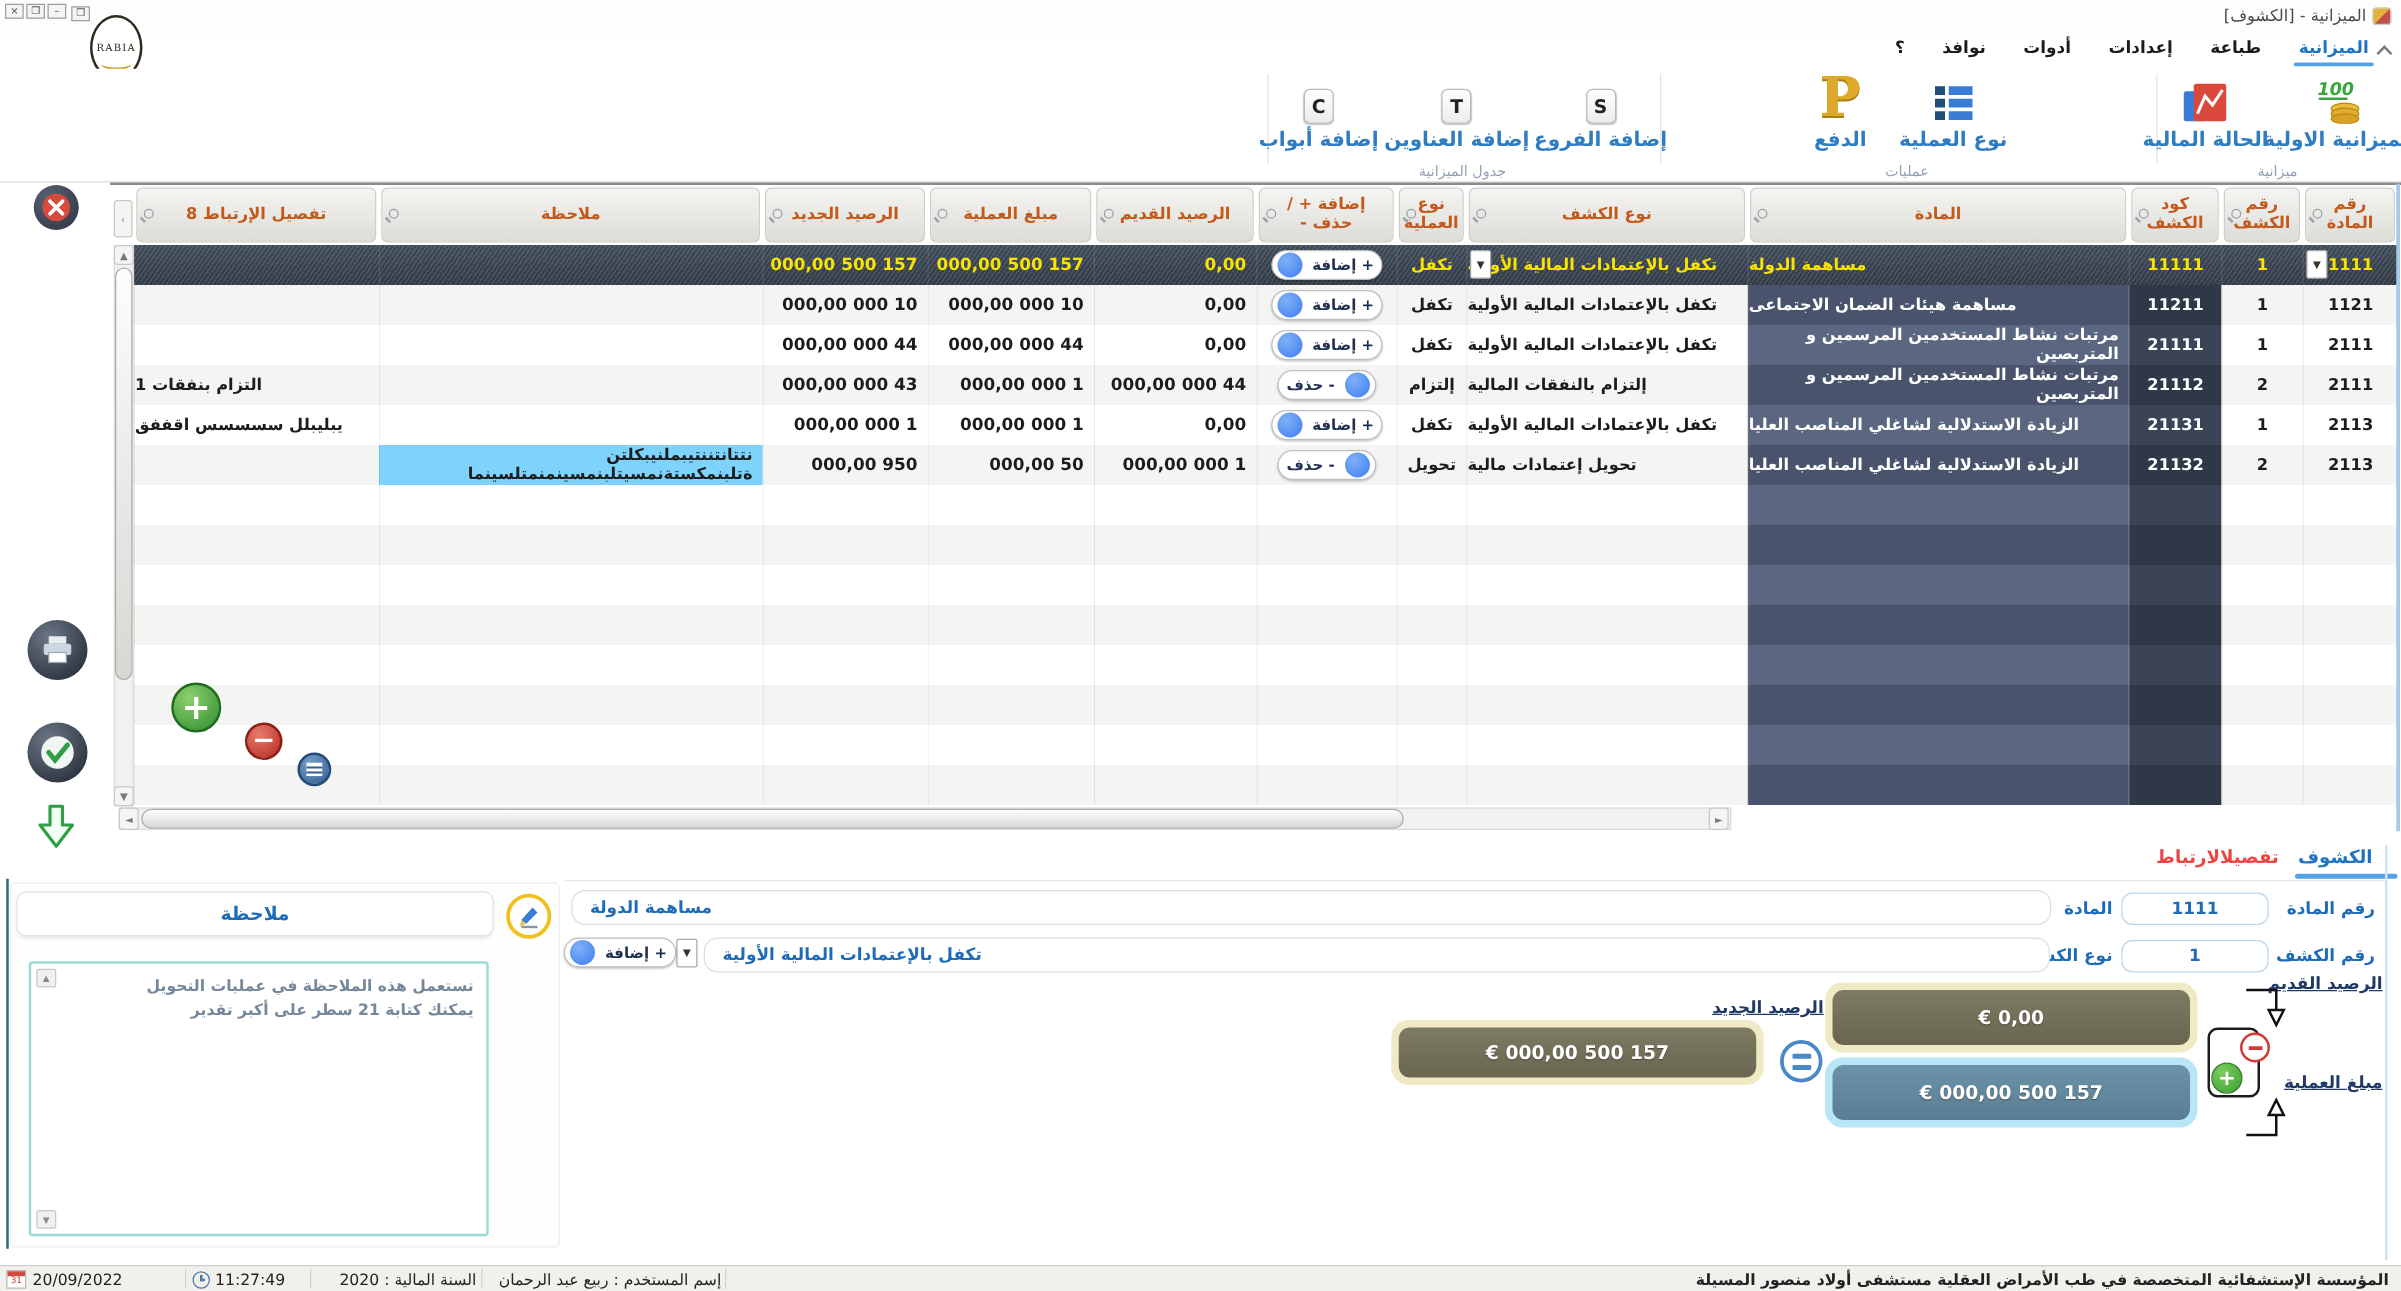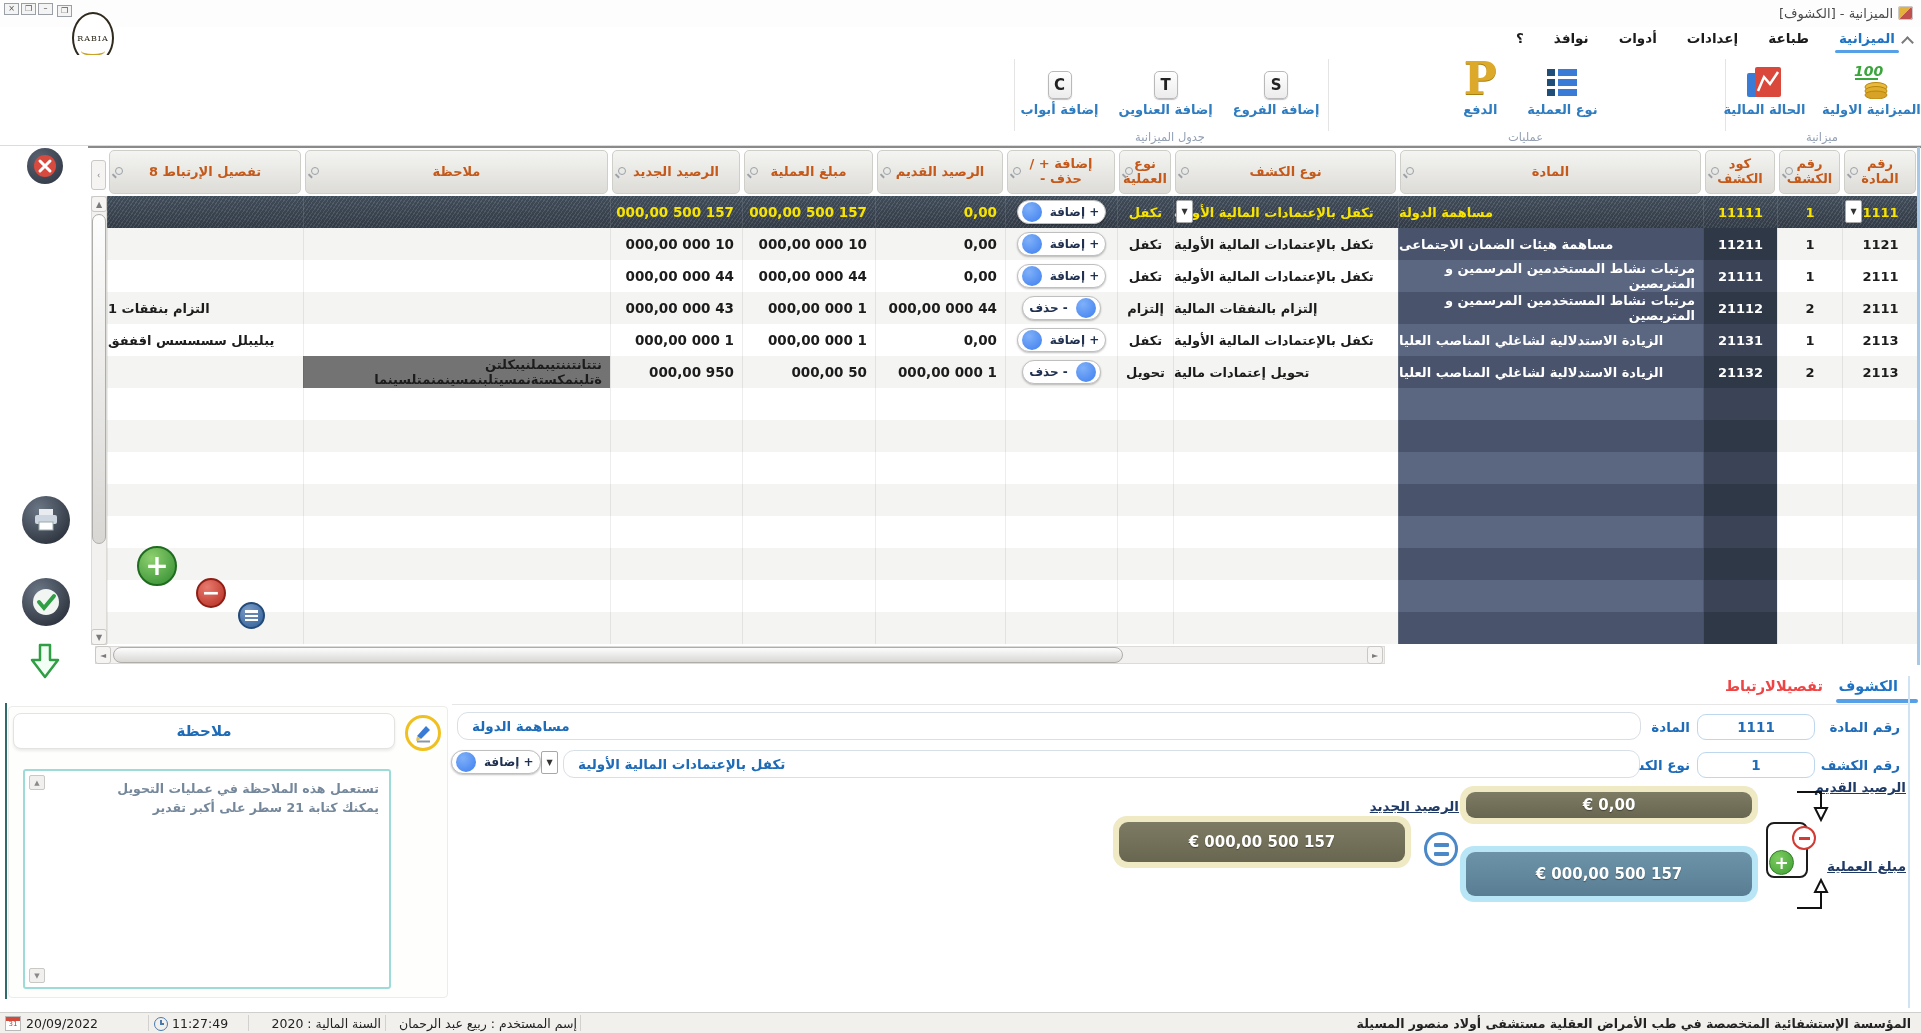--- a/index.html
+++ b/index.html
@@ -31,21 +31,21 @@
   #ribbon { position:absolute; left:0; top:55px; width:1921px; height:91px; background:#fff;
     border-bottom:1px solid #dcdcdc; }
   .rgroup { position:absolute; top:0; height:90px; }
   .rgroup .gsep { position:absolute; left:0; top:4px; bottom:14px; width:1px; background:#e4e4e4; }
   .rgroup .gcap { position:absolute; left:0; right:0; bottom:1px; text-align:center; font-size:11.5px;
     color:#93a0b4; direction:rtl; }
   .ritems { position:absolute; top:4px; right:0; left:0; display:flex; flex-direction:row-reverse;
     justify-content:center; gap:20px; }
   .ritem { display:flex; flex-direction:column; align-items:center; gap:3px; min-width:54px; }
   .ritem .ricon { height:40px; display:flex; align-items:flex-end; justify-content:center; }
-  .ritem .rlabel { font-size:13px; font-weight:bold; color:#2f7cc0; direction:rtl; white-space:nowrap; }
+  .ritem .rlabel { font-size:16px; font-weight:bold; color:#2f7cc0; direction:rtl; white-space:nowrap; }
   .keycap { display:inline-block; width:24px; height:28px; background:linear-gradient(#fff,#ececec);
     border:1px solid #b9b9b9; border-radius:5px; box-shadow:0 1px 1px rgba(0,0,0,.25);
     font-size:15px; font-weight:bold; color:#222; text-align:center; line-height:26px; }
   .bigP { font-size:44px; font-weight:bold; color:#dca92b; line-height:40px;
     text-shadow:0 1px 0 #a87f12; font-family:"DejaVu Serif","Liberation Serif",serif; }
   
   #table-top-line { position:absolute; left:88px; top:146px; width:1833px; height:2px; background:#8a8a8a; }
   #thead { position:absolute; left:107px; top:149px; width:1811px; height:46px; direction:rtl;
     display:flex; }
   .hcell { position:relative; margin:1px 2px; border-radius:5px;
@@ -414,21 +414,21 @@
       <div class="tcell ctr" style="width: 56px; background: rgb(244, 244, 242);">تحويل</div>
       <div class="tcell ctr" style="width: 112px; background: rgb(244, 244, 242);">
         <span class="pill del">
           <span class="plabel">حذف -</span>
           <span class="knob"></span>
         </span>
       </div>
       <div class="tcell num-cell" style="width: 130px; background: rgb(244, 244, 242);">000,00 000 1</div>
       <div class="tcell num-cell" style="width: 133px; background: rgb(244, 244, 242);">000,00 50</div>
       <div class="tcell num-cell" style="width: 132px; background: rgb(244, 244, 242);">000,00 950</div>
-      <div class="tcell rgt" style="width: 307px; background: #737373;">نتتانتننتيبملنيبكلتن ةتلبنمكستةنمسيتلبنمسينمنمتلسينما</div>
+      <div class="tcell rgt" style="width: 307px; background: #7dd3fc;">نتتانتننتيبملنيبكلتن ةتلبنمكستةنمسيتلبنمسينمنمتلسينما</div>
       <div class="tcell rgt" style="width: 196px; background: rgb(244, 244, 242);"></div>
     </div>
     <div class="trow">
       <div class="tcell" style="width: 76px; background: rgb(255, 255, 255);"></div>
       <div class="tcell" style="width: 65px; background: rgb(255, 255, 255);"></div>
       <div class="tcell dark-mada" style="width: 74px; background: rgb(58, 68, 86);"></div>
       <div class="tcell dark-mada" style="width: 305px; background: rgb(91, 103, 129);"></div>
       <div class="tcell" style="width: 225px; background: rgb(255, 255, 255);"></div>
       <div class="tcell" style="width: 56px; background: rgb(255, 255, 255);"></div>
       <div class="tcell" style="width: 112px; background: rgb(255, 255, 255);"></div>
@@ -607,21 +607,21 @@
 <div class="ffield" style="left:1697px;top:752px;width:118px">1</div>
 <span class="flabel" style="right:231px;top:757px">نوع الكشف</span>
 <div class="fbubble" style="left:563px;top:750px;width:1077px">تكفل بالإعتمادات المالية الأولية</div>
 <div class="dd" style="left:541px;top:751px;position:absolute">▼</div>
 <span class="pill" style="position:absolute;left:451px;top:750px">
   <span class="knob"></span>
   <span class="plabel">إضافة +</span>
 </span>
 
 <span class="calc-label" style="right:15px;top:779px">الرصيد القديم</span>
-<div class="calc-box olive" style="left:1460px;top:786px;width:298px;height:38px">
+<div class="calc-box olive" style="left:1460px;top:786px;width:298px;height:56px">
   <div class="inner">€ 0,00</div>
 </div>
 <span class="calc-label" style="right:15px;top:858px">مبلغ العملية</span>
 <div class="calc-box cyan" style="left:1460px;top:846px;width:298px;height:56px">
   <div class="inner">€ 000,00 500 157</div>
 </div>
 <span class="calc-label" style="right:462px;top:798px">الرصيد الجديد</span>
 <div class="calc-box olive" style="left:1113px;top:816px;width:298px;height:52px">
   <div class="inner">€ 000,00 500 157</div>
 </div>

